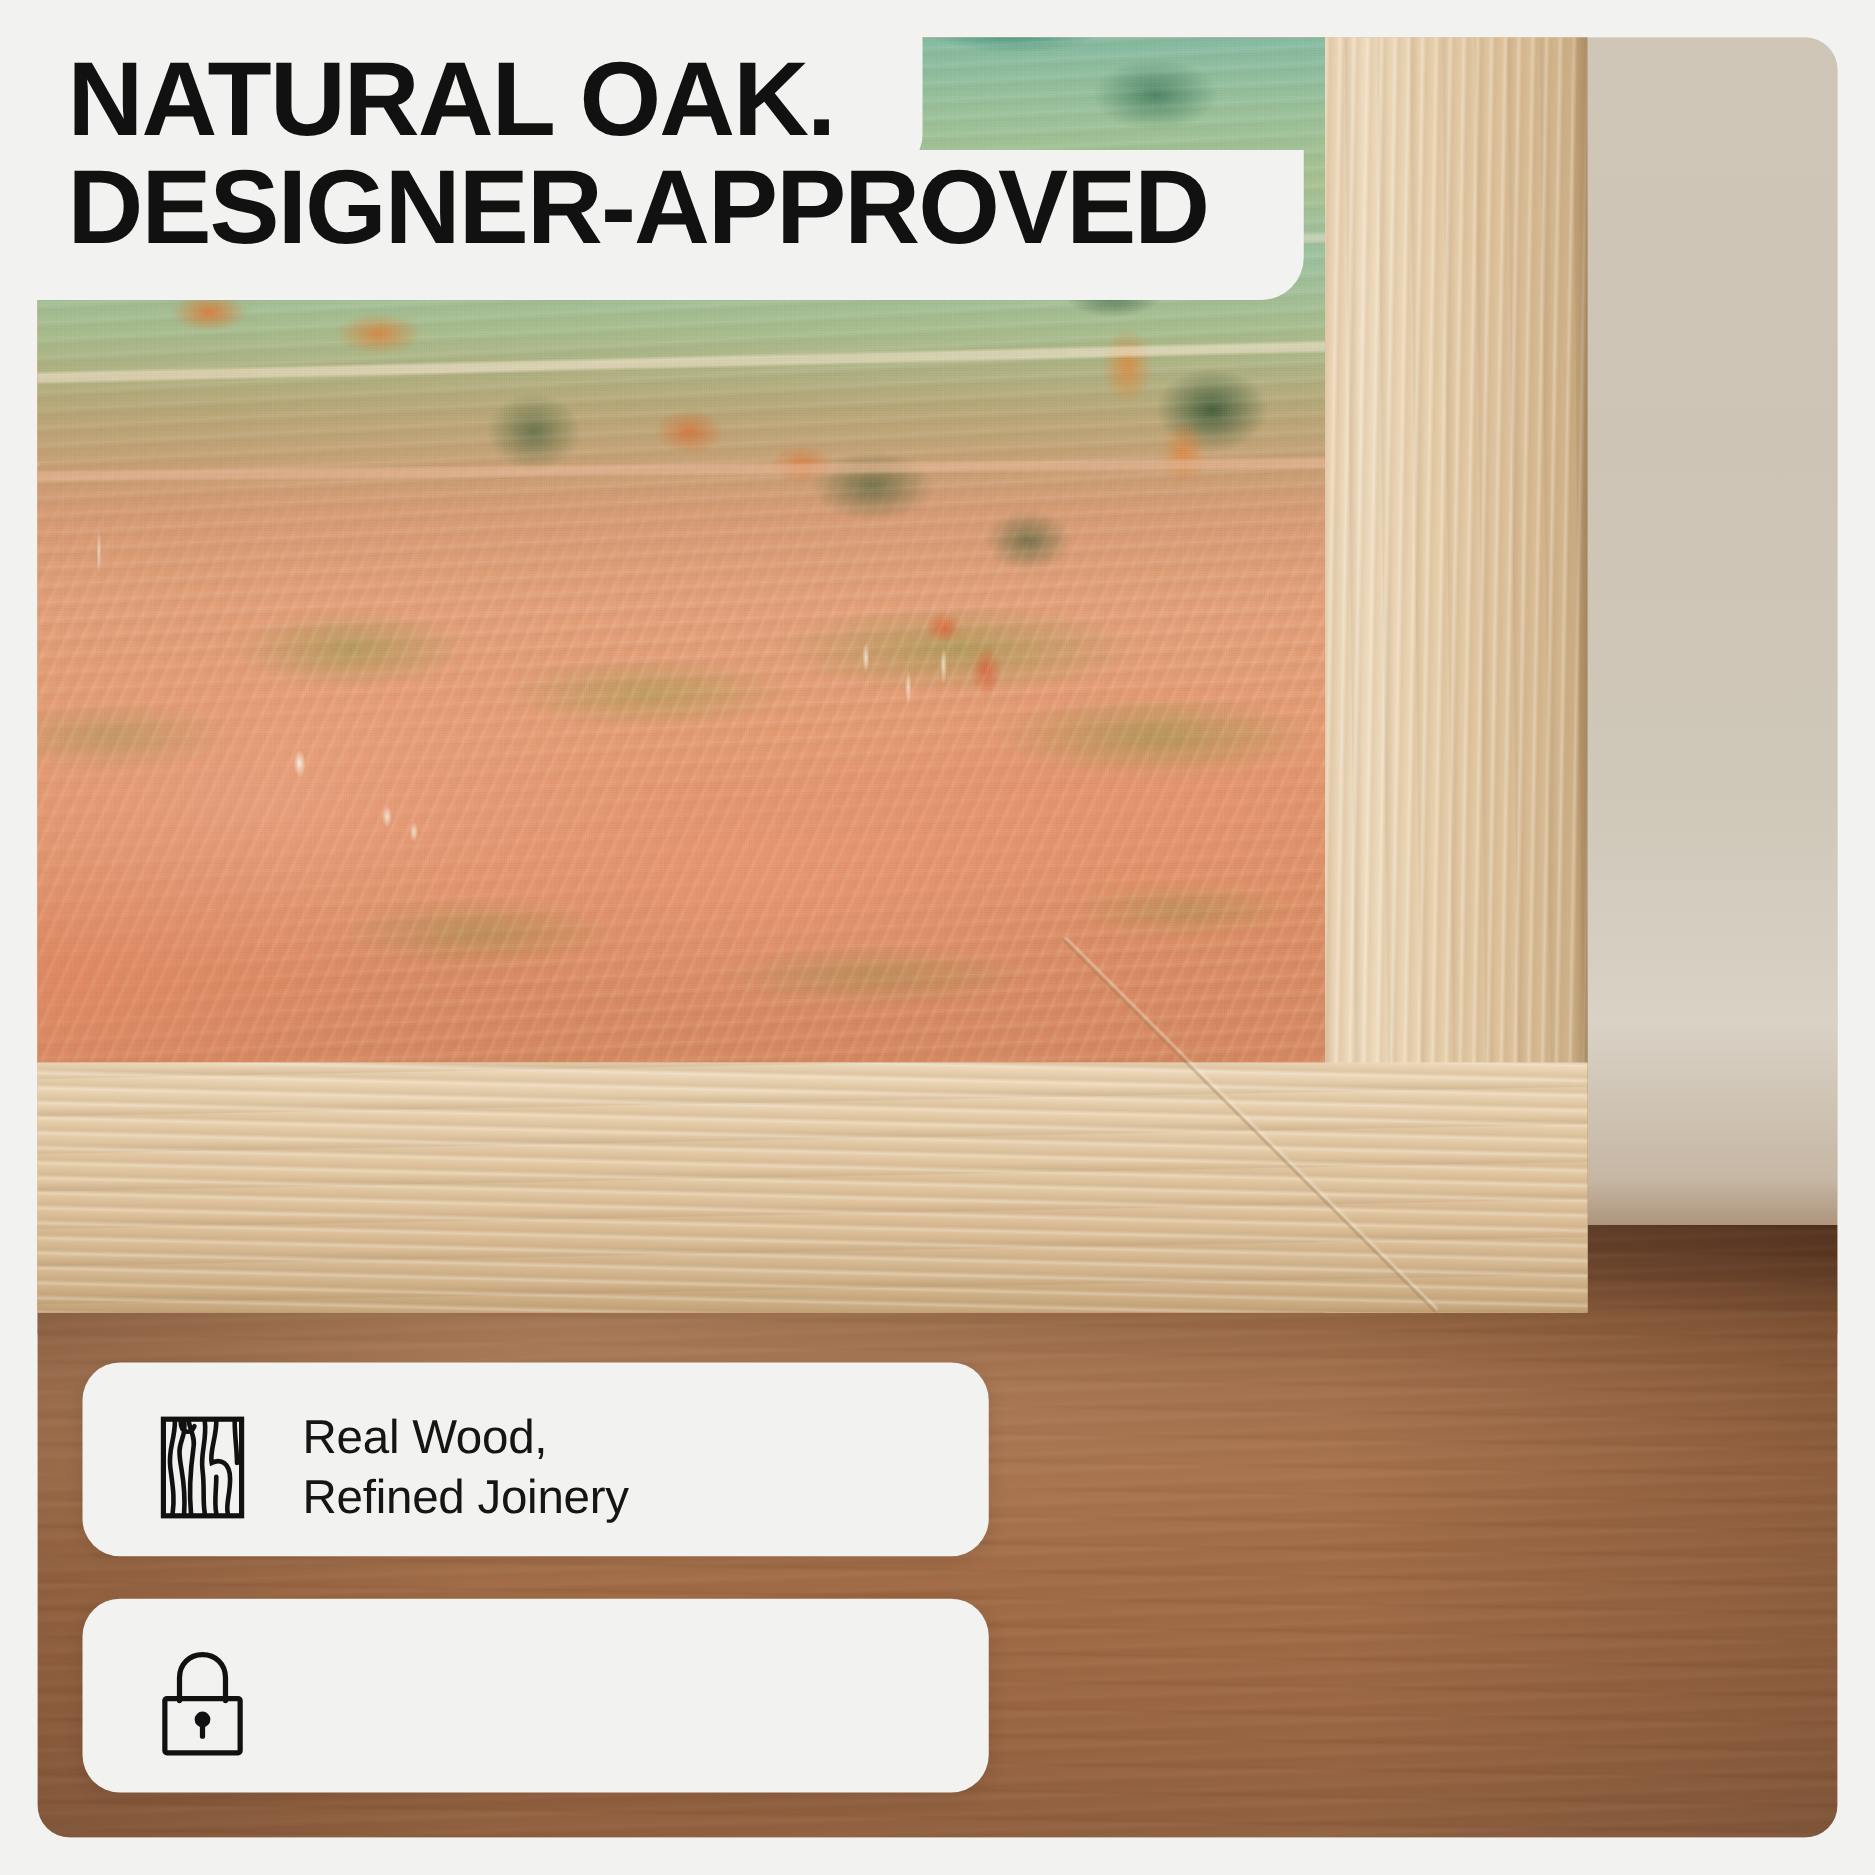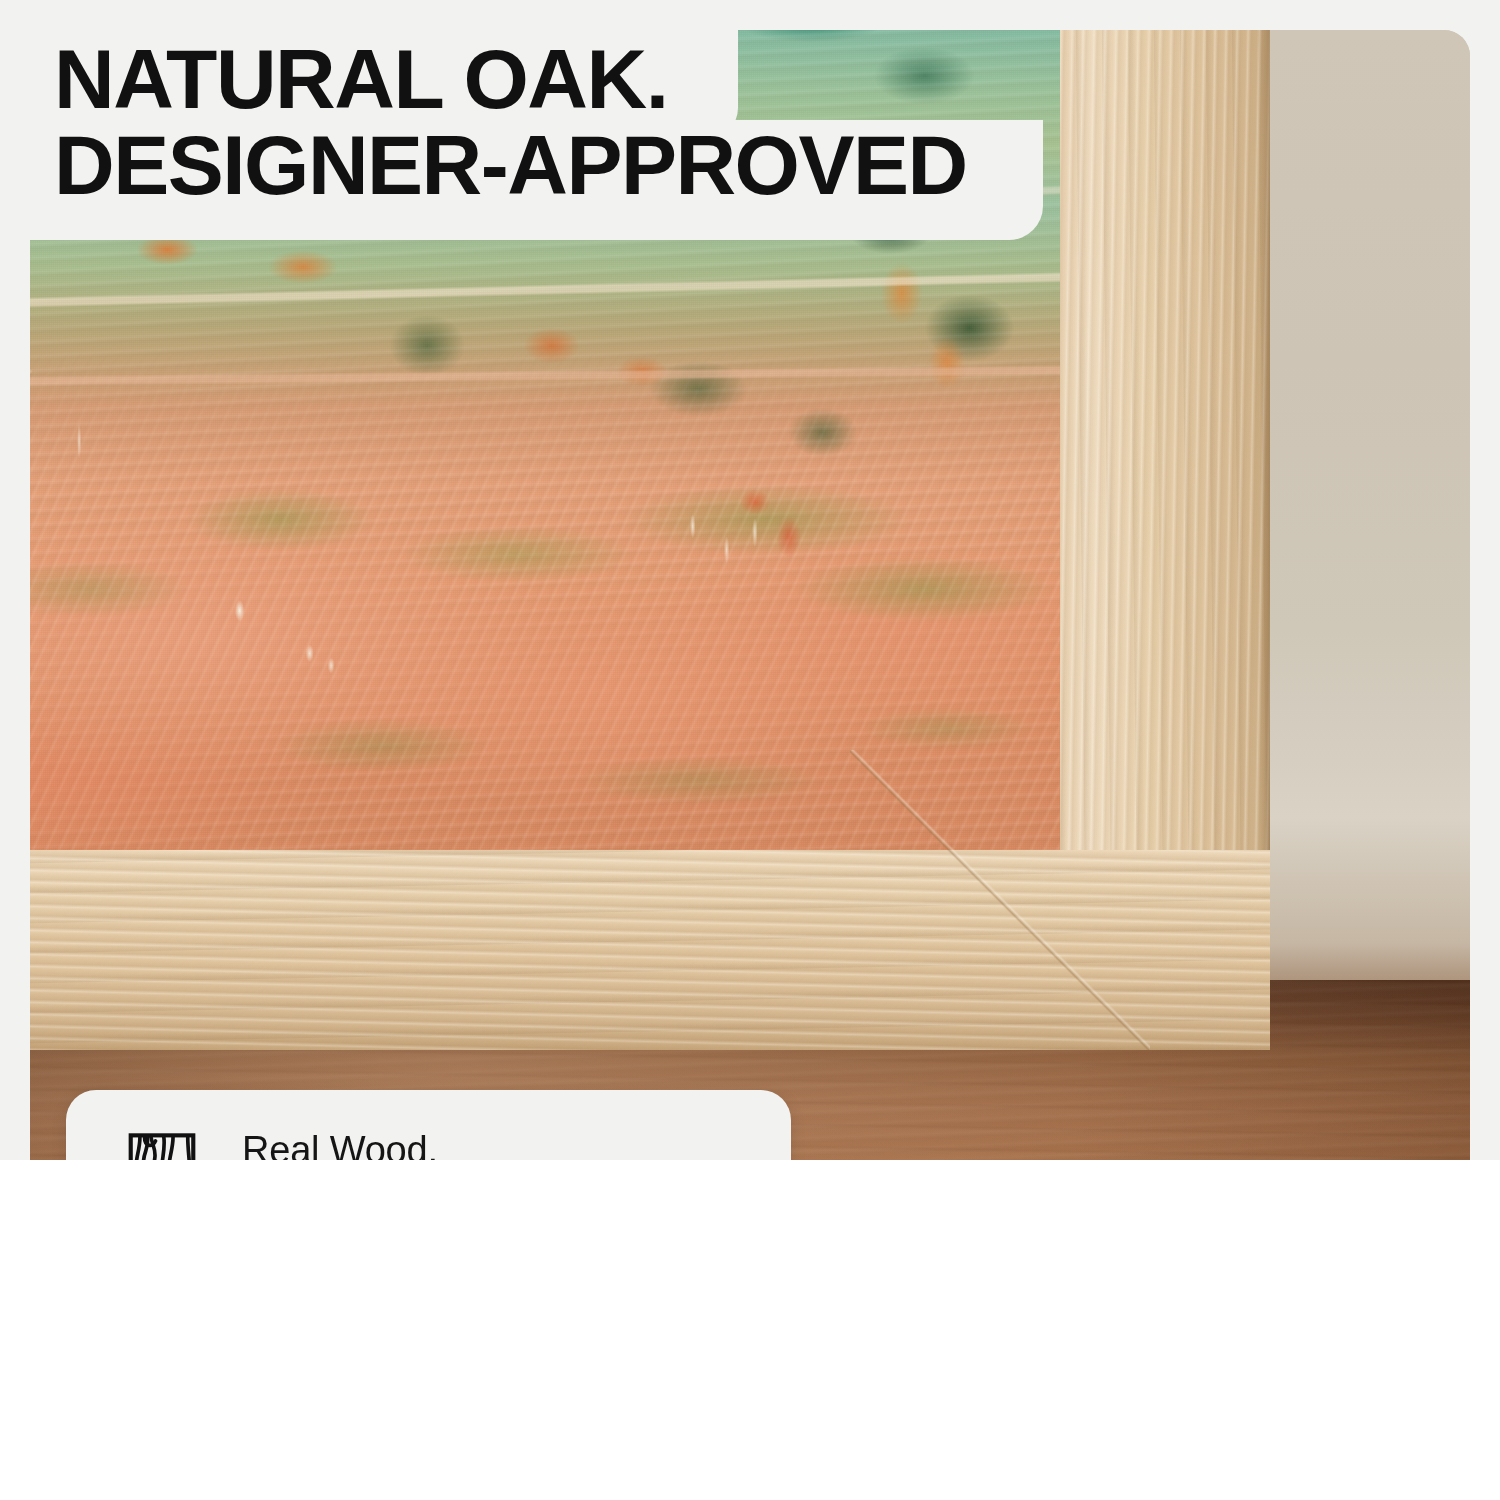--- a/index.html
+++ b/index.html
@@ -7,21 +7,21 @@
     padding: 0;
     background: #ffffff;
   }
   body {
     font-family: "Liberation Sans", sans-serif;
   }
 
   #stage {
     position: relative;
     width: 1500px;
-    height: 1160px;
+    height: 1500px;
     background: #f2f2f0;
     overflow: hidden;
   }
 
   
   .photo-plate {
     position: absolute;
     left: 30px;
     top: 30px;
     width: 1440px;

